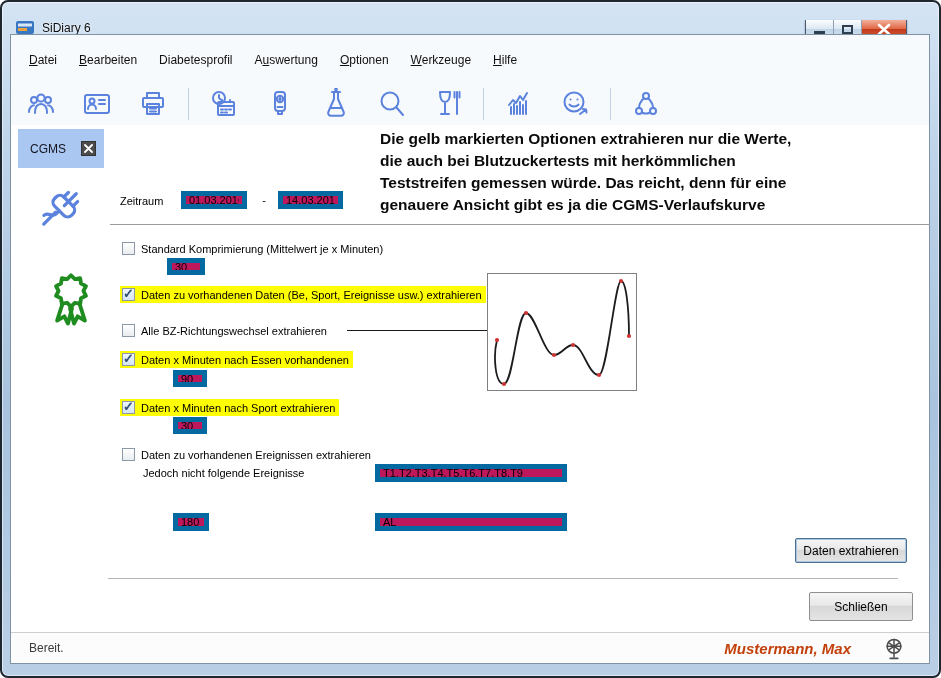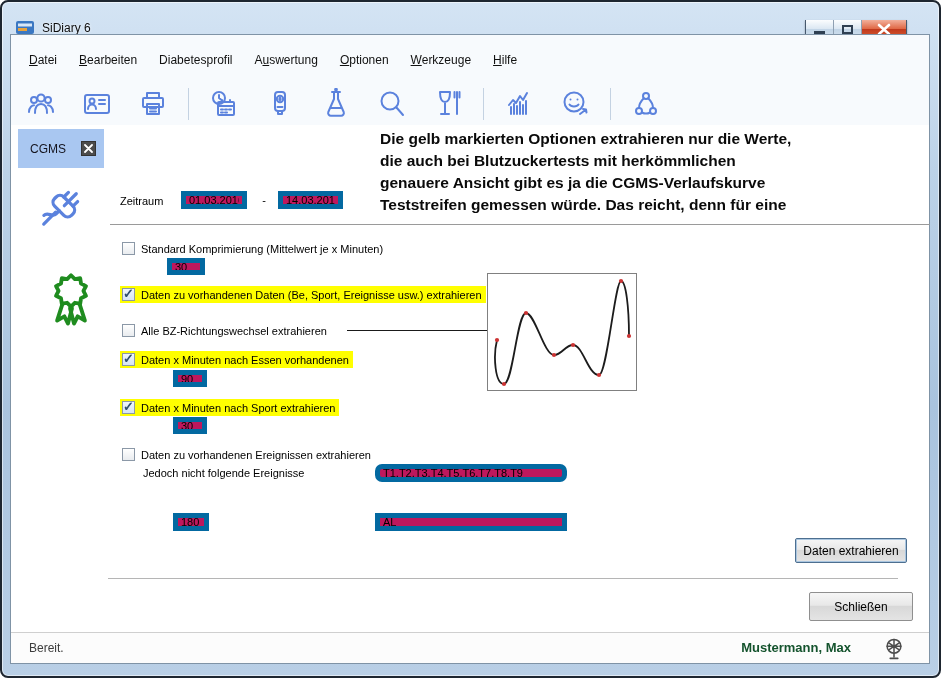--- a/index.html
+++ b/index.html
@@ -47,21 +47,21 @@
   .checkbox.checked{background:linear-gradient(#eef5fc,#d6e5f3);}
   .checkbox.checked::before{content:"✓";position:absolute;left:0px;top:-3px;font-size:13px;font-weight:bold;color:#2f4f6e;}
   .opt-label{font-size:11px;color:#000;white-space:nowrap;cursor:default;}
   .chart-frame{position:absolute;left:487px;top:273px;width:150px;height:118px;border:1px solid #808080;background:#fff;}
   .connector{position:absolute;left:347px;top:330px;width:140px;height:1px;background:#1a1a1a;}
   .btn{position:absolute;font-size:12px;color:#000;display:flex;align-items:center;justify-content:center;cursor:pointer;background:linear-gradient(#f6f6f6,#e8e8e8 45%,#d8d8d8 50%,#e4e4e4);border:1px solid #707070;border-radius:2px;}
   .btn.default{border-color:#4d6f90;box-shadow:0 0 0 1px #aac6e0 inset;}
   
   .statusbar{position:absolute;left:11px;right:12px;top:632px;height:31px;background:#fcfcfc;border-top:1px solid #cfcfcf;}
   .status-left{position:absolute;left:18px;top:8px;font-size:12px;color:#3c3c3c;}
-  .status-user{position:absolute;right:78px;top:7px;font-size:13px;font-weight:bold;color:#14532d;}
+  .status-user{position:absolute;right:78px;top:7px;font-size:15px;font-weight:bold;color:#c2410c;font-style:italic;}
   .globe{position:absolute;right:24px;top:4px;}
 </style>
 </head>
 <body>
 
 <div class="stage">
   <div class="chrome"></div>
 
   <div class="titlebar">
     <svg class="app-icon" viewBox="0 0 18 13">
@@ -209,22 +209,22 @@
 
   <span class="lbl" style="left:120px;top:195px;">Zeitraum</span>
   <input class="tbox" style="left: 181px; top: 191px; width: 66px; height: 18px;" value="01.03.2016">
   <span class="lbl" style="left:258px;top:194px;width:12px;text-align:center;">-</span>
   <input class="tbox" style="left: 278px; top: 191px; width: 65px; height: 18px;" value="14.03.2016">
   <div class="hline" style="left:110px;top:224px;width:820px;"></div>
 
   <div class="info">
     <div>Die gelb markierten Optionen extrahieren nur die Werte,</div>
     <div>die auch bei Blutzuckertests mit herkömmlichen</div>
+    <div>Teststreifen gemessen würde. Das reicht, denn für eine</div>
     <div>genauere Ansicht gibt es ja die CGMS-Verlaufskurve</div>
-    <div>Teststreifen gemessen würde. Das reicht, denn für eine</div>
   </div>
 
   <div class="opt-row" style="left:120px;top:240px;">
     <span class="checkbox"></span>
     <span class="opt-label">Standard Komprimierung (Mittelwert je x Minuten)</span>
   </div>
   <input class="tbox" style="left: 167px; top: 258px; width: 38px; height: 17px;" value="30">
 
   <div class="opt-row hl" style="left:120px;top:286px;">
     <span class="checkbox checked"></span>
@@ -247,21 +247,21 @@
     <span class="checkbox checked"></span>
     <span class="opt-label">Daten x Minuten nach Sport extrahieren</span>
   </div>
   <input class="tbox" style="left: 173px; top: 417px; width: 34px; height: 17px;" value="30">
 
   <div class="opt-row" style="left:120px;top:446px;">
     <span class="checkbox"></span>
     <span class="opt-label">Daten zu vorhandenen Ereignissen extrahieren</span>
   </div>
   <span class="lbl" style="left:143px;top:467px;">Jedoch nicht folgende Ereignisse</span>
-  <input class="tbox" style="left: 375px; top: 464px; width: 192px; height: 18px; border-radius: 7px;" value="T1,T2,T3,T4,T5,T6,T7,T8,T9">
+  <input class="tbox" style="left: 375px; top: 464px; width: 192px; height: 18px;" value="T1,T2,T3,T4,T5,T6,T7,T8,T9">
 
   <input class="tbox" style="left: 173px; top: 513px; width: 36px; height: 18px;" value="180">
   <input class="tbox" style="left: 375px; top: 513px; width: 192px; height: 18px;" value="AL">
 
   <div class="chart-frame">
     <svg width="148" height="116" viewBox="0 0 148 116">
       <path d="M9,66 C5,82 7,110 16,110 C25,110 29,39 38,39 C47,39 56,81 66,81 C74,81 77,71 85,71 C95,71 100,101 111,101 C119,101 127,7 133,7 C138,7 141,34 141,62" fill="none" stroke="#1c1c1c" stroke-width="1.8" stroke-linecap="round"></path>
       <g fill="#cc3333">
         <circle cx="9" cy="66" r="2.1"></circle>
           <circle cx="16" cy="110" r="2.1"></circle>

